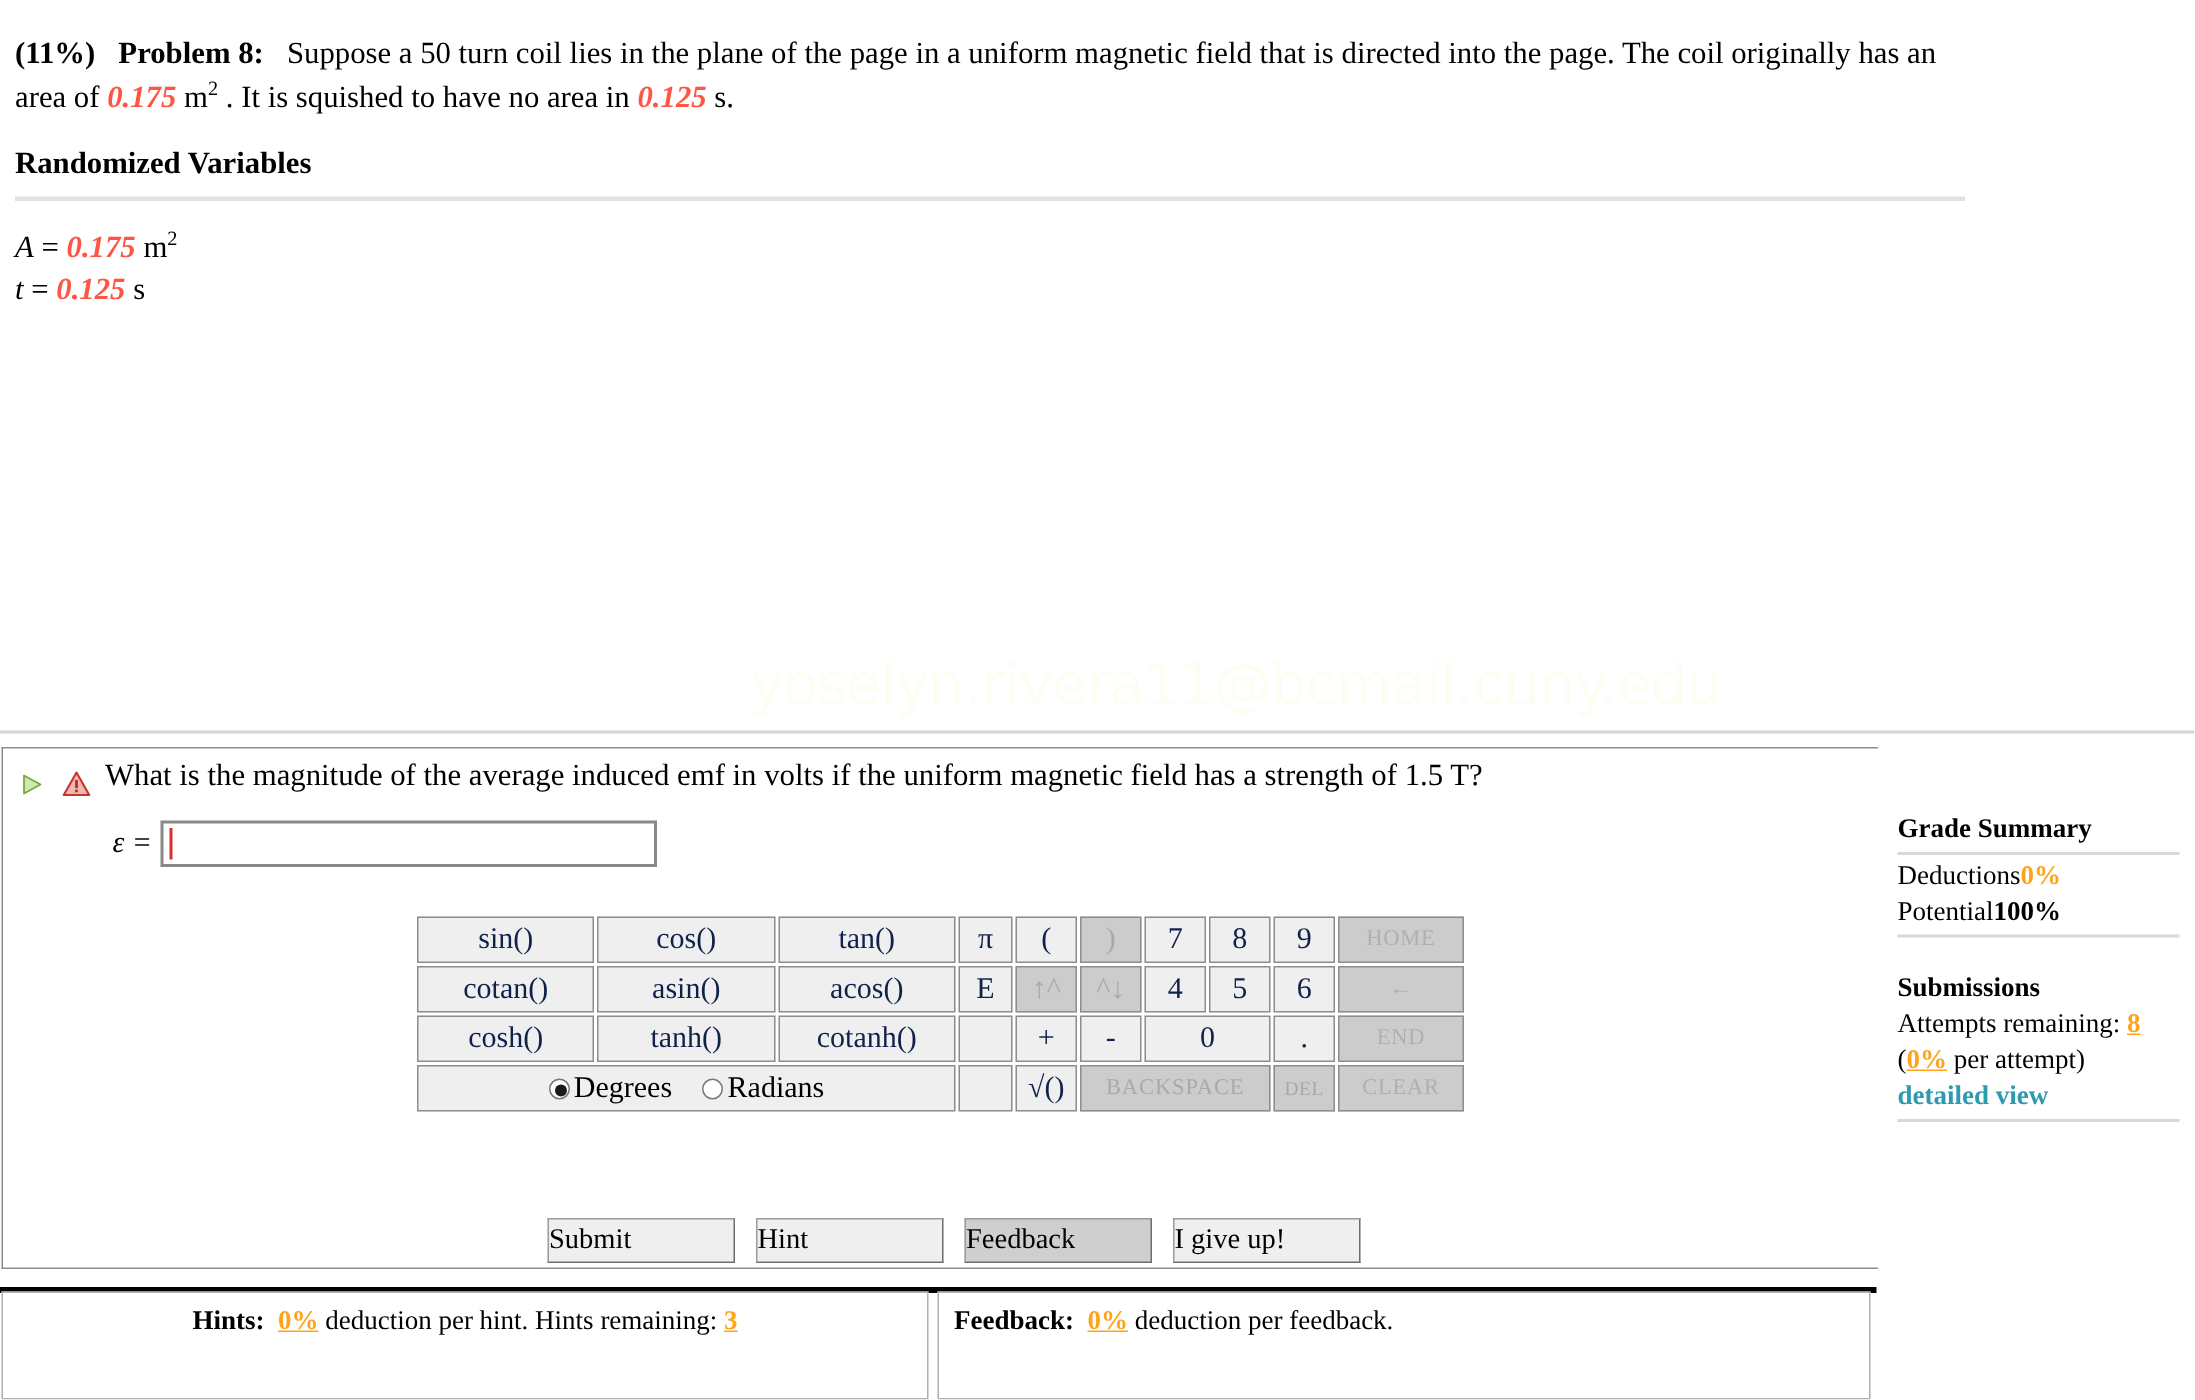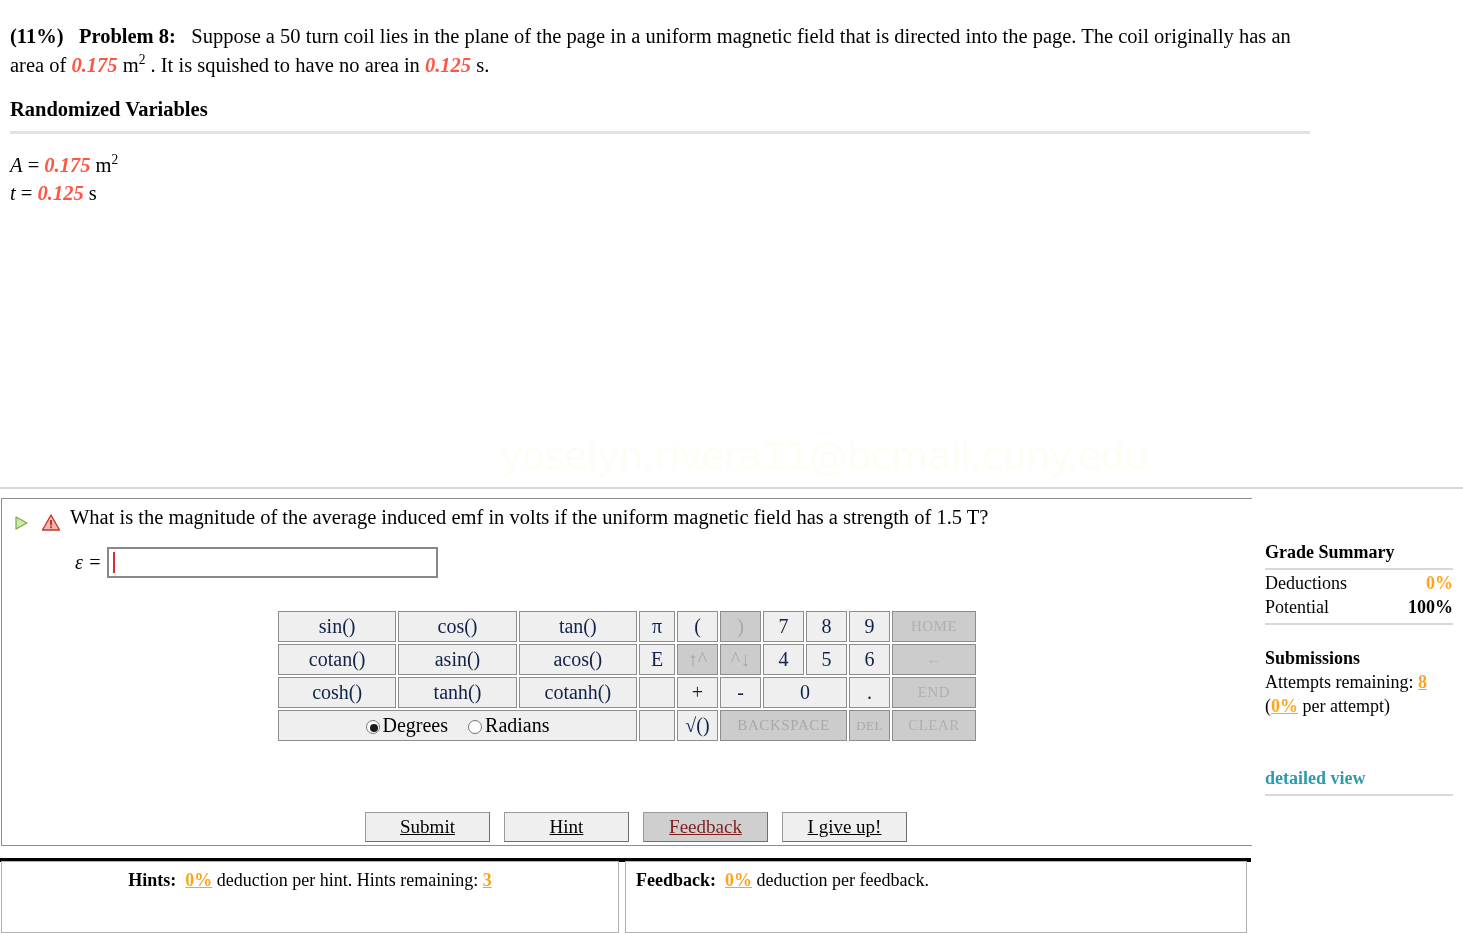--- a/index.html
+++ b/index.html
@@ -126,38 +126,38 @@
   }
 
   
   .actions { position: absolute; left: 365px; top: 812px; }
   .btn {
     display: inline-block;
     width: 125px; height: 30px; line-height: 28px;
     margin-right: 10px;
     border: 1px solid #9b9b9b;
     border-right-color: #6e6e6e; border-bottom-color: #6e6e6e;
-    background: #efefef; text-align: center;
+    background: #efefef; text-align: left;
     font-size: 19px; font-family: "Liberation Serif", serif;
-    color: #000; cursor: pointer; text-decoration: underline;
-  }
-  .btn.disabled { background: #cfcfcf; color: #7f1d1d; cursor: default; }
+    color: #000; cursor: pointer;
+  }
+  .btn.disabled { background: #cfcfcf; color: #000000; cursor: default; }
 
   
   .grade {
     position: absolute; left: 1265px; top: 541px; width: 188px;
     font-size: 18px; line-height: 1.33;
   }
   .grade h3 { margin: 0; font-size: 18px; font-weight: bold; }
   .grade .rule { height: 2px; background: #d8d8d8; margin: 3px 0 2px 0; }
-  .grade .row { display: flex; justify-content: space-between; }
+  .grade .row { display: flex; }
   .orange { color: #ffa31a; font-weight: bold; }
   .bold { font-weight: bold; }
   .uline { text-decoration: underline; }
-  .link { color: #2d9ab0; font-weight: bold; margin-top: 48px; }
+  .link { color: #2d9ab0; font-weight: bold; }
   .grade .gap { height: 20px; }
 
   
   .hintbar-top {
     position: absolute; left: 0px; top: 858px; width: 1251px;
     height: 4px; background: #000;
   }
   .hintbox {
     position: absolute; top: 861px; height: 72px;
     border: 1px solid #b0b0b0; background: #fff;

